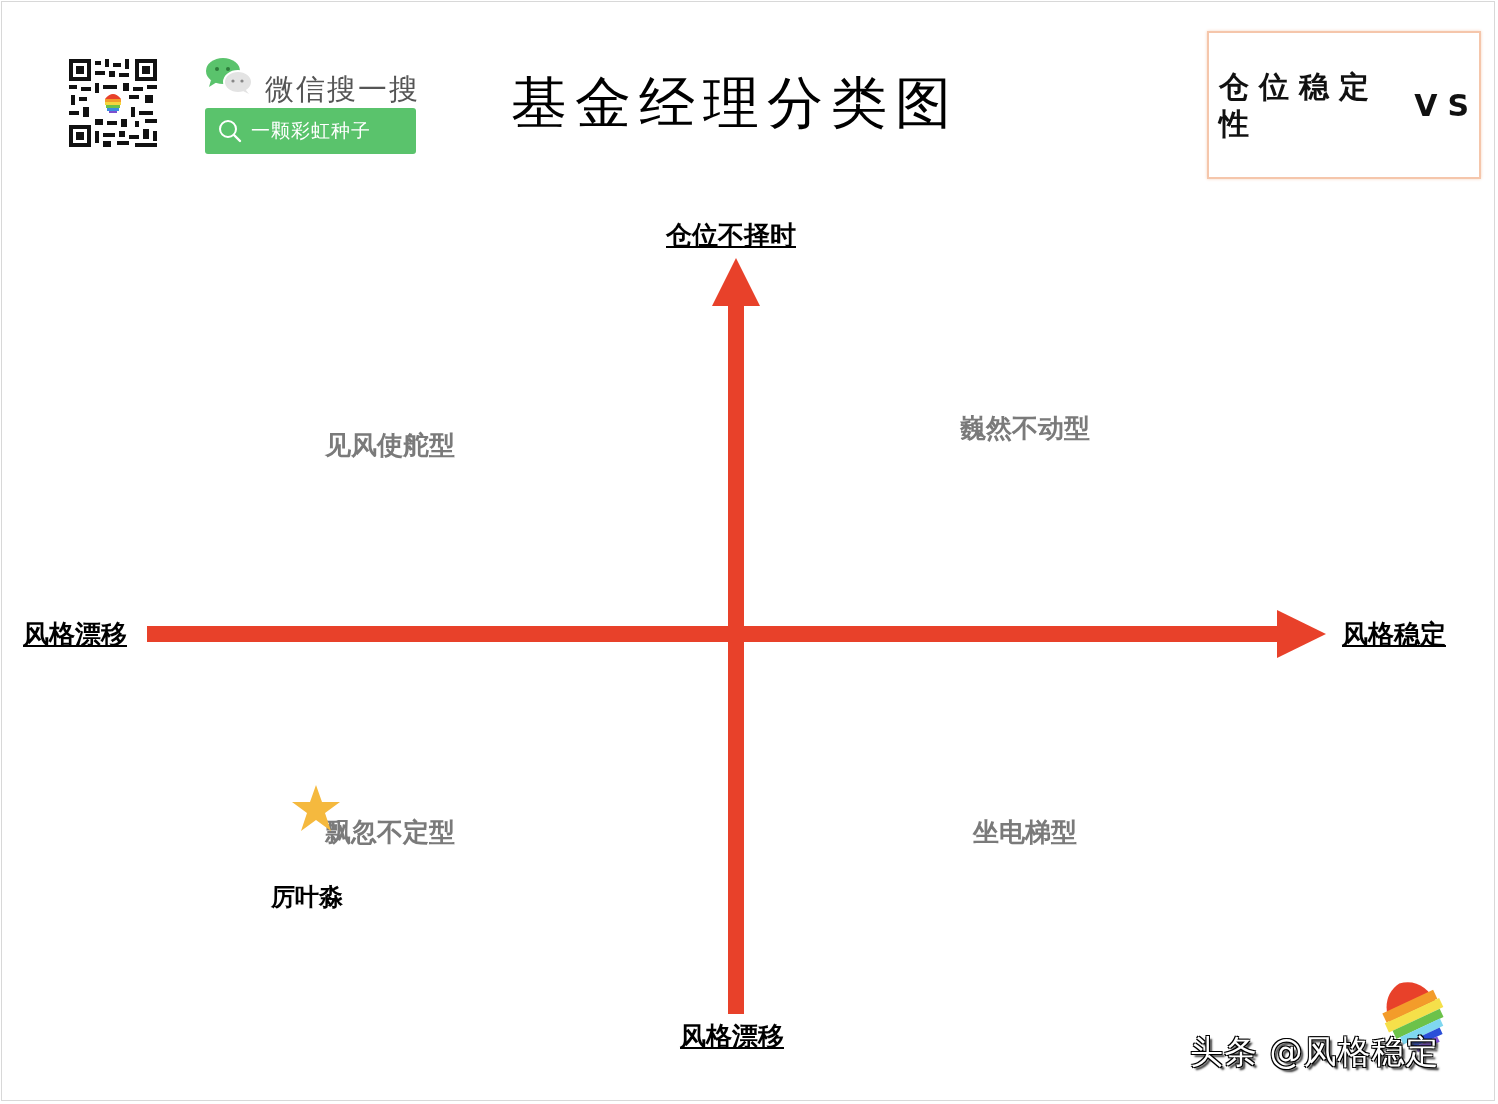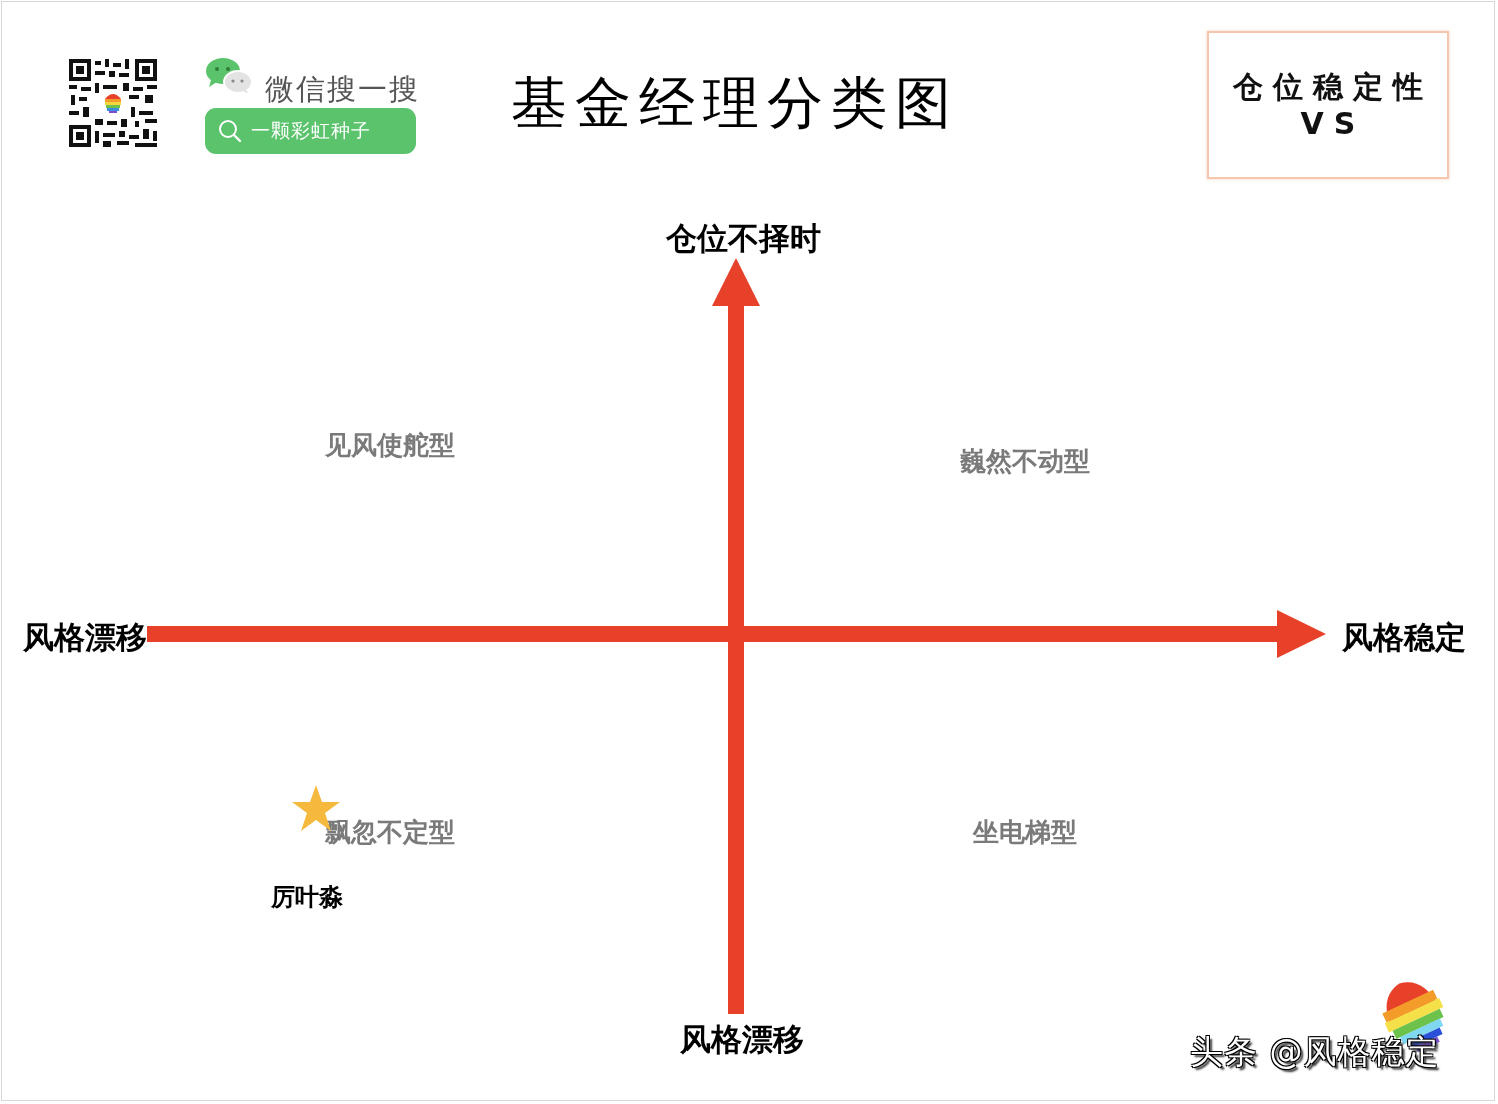--- a/index.html
+++ b/index.html
@@ -9,36 +9,36 @@
            border: 1px solid #d8d8d8; box-sizing: border-box; }
   .abs { position: absolute; }
 
   
   .qr { left: 69px; top: 59px; width: 88px; height: 88px; }
 
   
   .wx-row { left: 205px; top: 56px; height: 40px; display: flex; align-items: center; }
   .wx-title { font-size: 29px; color: #555; margin-left: 10px; letter-spacing: 2px; margin-top: 27px; }
   .wx-search { left: 205px; top: 108px; width: 211px; height: 46px; background: #5ac36c;
-               border-radius: 11px; display: flex; align-items: center; color: #fff; }
+               border-radius: 3px; display: flex; align-items: center; color: #fff; }
   .wx-search-text { font-size: 19px; margin-left: 8px; letter-spacing: 1px; }
 
   
   .title { left: 505px; top: 66px; width: 460px; text-align: center; font-size: 56px;
            font-weight: normal; letter-spacing: 8px; color: #000; }
 
   
-  .legend-box { left: 1207px; top: 31px; width: 242px; height: 148px; border: 2px solid #f5c6ab;
+  .legend-box { left: 1207px; top: 31px; width: 274px; height: 148px; border: 2px solid #f5c6ab;
                 box-sizing: border-box; background: #fff; box-shadow: 0 0 3px #f5d5c0;
-                display: flex; flex-direction: column; justify-content: center; align-items: center; }
+                display: flex; flex-direction: row; justify-content: center; align-items: center; }
   .legend-line { font-size: 30px; font-weight: bold; letter-spacing: 10px; line-height: 37px;
                  color: #111; padding-left: 10px; }
 
   
-  .axis-label { font-size: 31px; font-weight: bold; color: #000; white-space: nowrap; }
+  .axis-label { font-size: 26px; font-weight: bold; color: #000; white-space: nowrap; text-decoration: underline; }
   .quad-label { font-size: 26px; font-weight: bold; color: #7a7a7a; white-space: nowrap; font-family: Liberation Mono, monospace; }
 
   .manager-label { font-size: 24px; font-weight: bold; color: #000; margin-top: 36px; }
 
   .watermark { left: 1190px; top: 1030px; font-size: 33px; color: #fff;
                text-shadow: 1px 1px 0 #000, -1px -1px 0 #000, 1px -1px 0 #000, -1px 1px 0 #000, 3px 3px 2px #333;
                letter-spacing: 1px; white-space: nowrap; }
 </style>
 </head>
 <body>
@@ -139,21 +139,21 @@
   <rect x="728" y="300" width="16" height="714" fill="#e8412a"></rect>
   <polygon points="712,306 736,258 760,306" fill="#e8412a"></polygon>
 </svg>
 
 <div class="abs axis-label" style="left:666px;top:218px">仓位不择时</div>
 <div class="abs axis-label" style="left:680px;top:1019px">风格漂移</div>
 <div class="abs axis-label" style="left:23px;top:617px">风格漂移</div>
 <div class="abs axis-label" style="left:1342px;top:617px">风格稳定</div>
 
 <div class="abs quad-label" style="left:325px;top:428px">见风使舵型</div>
-<div class="abs quad-label" style="left:960px;top:444px">巍然不动型</div>
+<div class="abs quad-label" style="left:960px;top:411px">巍然不动型</div>
 <div class="abs quad-label" style="left:325px;top:815px">飘忽不定型</div>
 <div class="abs quad-label" style="left:973px;top:815px">坐电梯型</div>
 
 <svg class="abs" style="left:291px;top:784px" width="50" height="48" viewBox="0 0 50 48">
   <polygon points="25,1 31,18 49,18 34,29 40,47 25,36 10,47 16,29 1,18 19,18" fill="#f5b93e"></polygon>
 </svg>
 <div class="abs manager-label" style="left:271px;top:845px">厉叶淼</div>
 
 <svg class="abs" style="left:1368px;top:978px" width="84" height="76" viewBox="0 0 84 76">
   <g transform="rotate(-25 42 38)">

